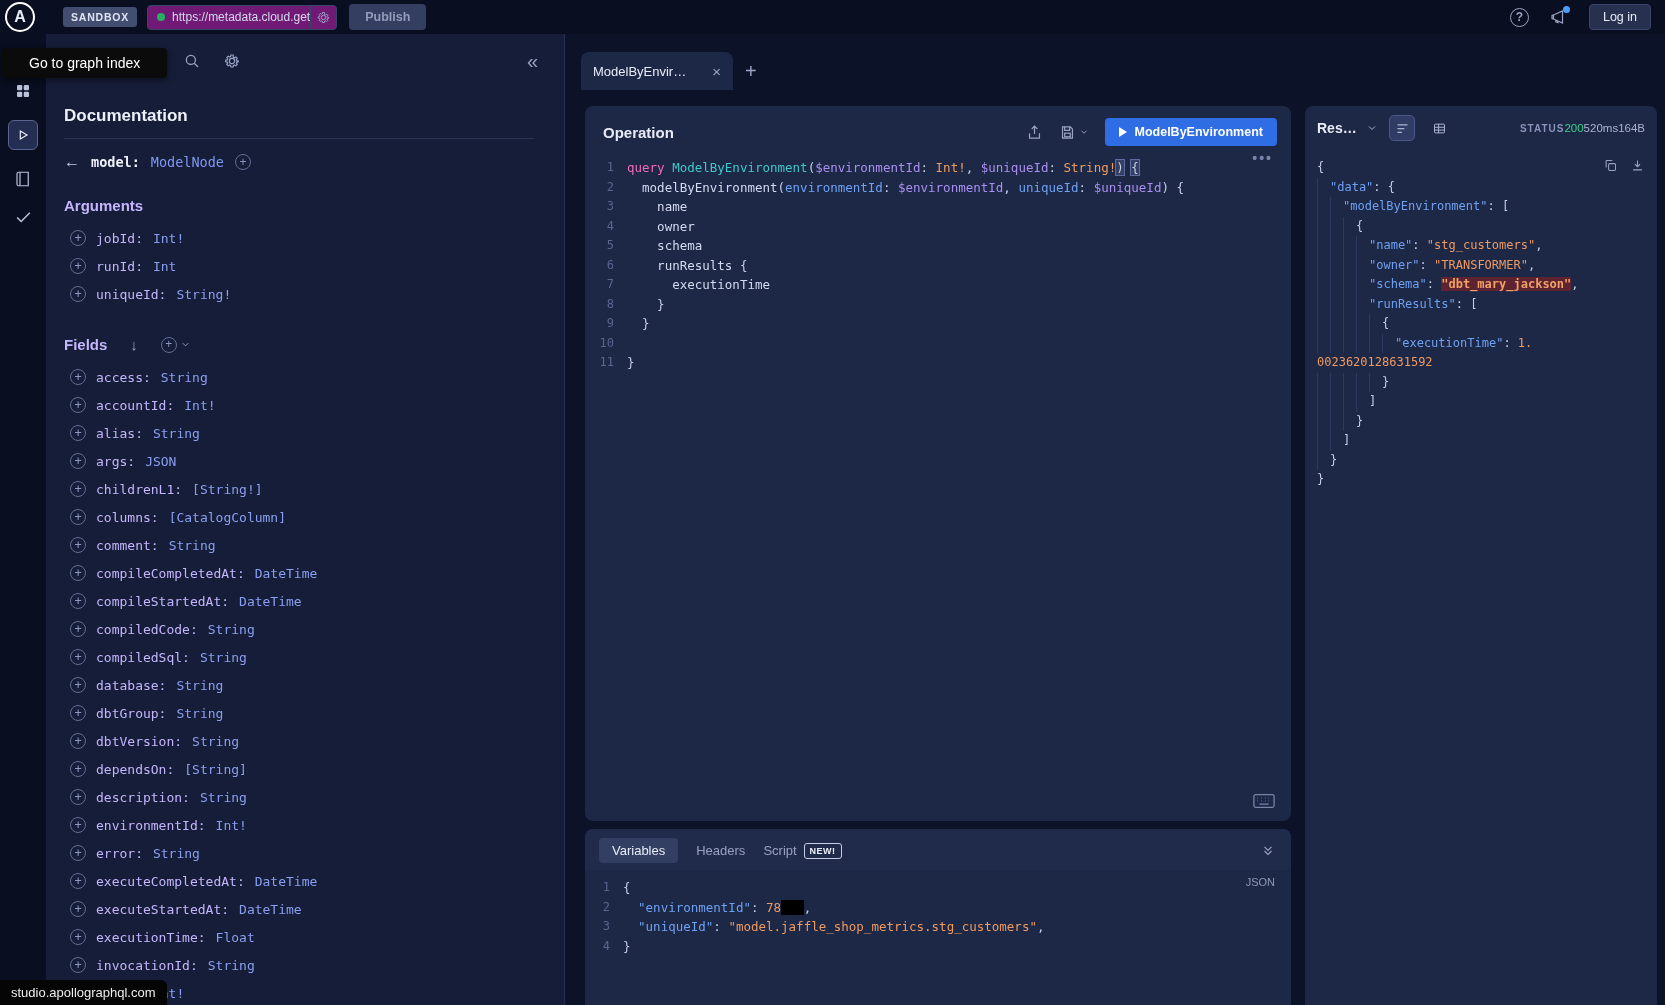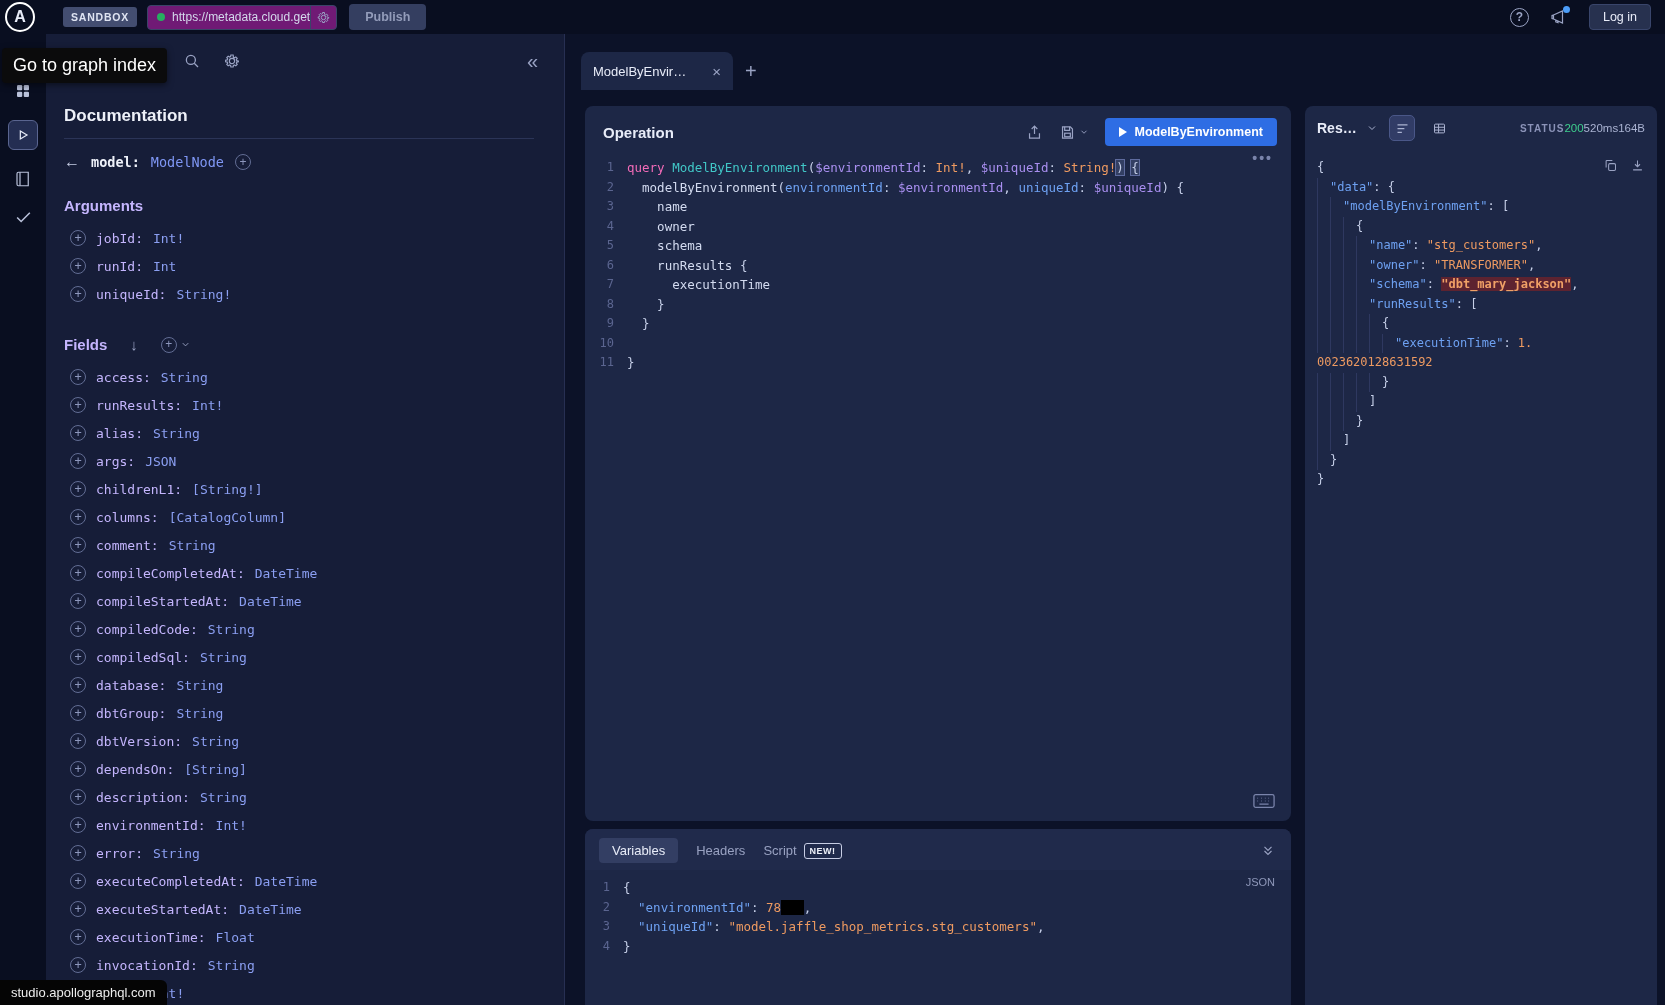--- a/index.html
+++ b/index.html
@@ -130,22 +130,22 @@
     justify-content:center;color:#aab2d0;margin-left:4px;}
   .hicon.active{background:#313c66;border:1px solid #4a5788;}
   .resp-status{margin-left:auto;display:flex;align-items:center;gap:0;}
   .status-label{font-size:10px;letter-spacing:1px;color:#8b93b8;font-weight:bold;}
   .status-code{font-size:11.5px;color:var(--ok);}
   .status-meta{font-size:11.5px;color:#aab3d2;}
   .resp-body{flex:1;position:relative;padding:10px 8px 0 12px;overflow:hidden;}
   .resp-body .code{font-size:12px;}
   .resp-actions{position:absolute;top:10px;right:12px;display:flex;gap:12px;color:#99a2c2;}
 
-  .tooltip{position:absolute;left:2px;top:48px;background:#0b0b0c;color:#fff;font-size:18px;
-    padding:7px 11px;border-radius:4px;z-index:20;box-shadow:0 2px 6px rgba(0,0,0,.5);}
+  .tooltip{position:absolute;left:2px;top:48px;background:#0b0b0c;color:#fff;font-size:14px;
+    padding:7px 27px;border-radius:4px;z-index:20;box-shadow:0 2px 6px rgba(0,0,0,.5);}
   .status-pill{position:absolute;left:0;bottom:0;background:#050505;color:#ededed;font-size:13px;
     padding:5px 11px;border-radius:0 6px 0 0;z-index:20;}
 
   svg{display:block;}
 </style>
 </head>
 <body>
 
 <div class="app">
 
@@ -268,21 +268,21 @@
           </span>
         </div>
         <div>
             <div class="doc-row">
               <span class="plus-circle">+</span>
               <span class="fname">access:</span>
               <span class="ftype">String</span>
             </div>
             <div class="doc-row">
               <span class="plus-circle">+</span>
-              <span class="fname">runResults:</span>
+              <span class="fname">accountId:</span>
               <span class="ftype">Int!</span>
             </div>
             <div class="doc-row">
               <span class="plus-circle">+</span>
               <span class="fname">alias:</span>
               <span class="ftype">String</span>
             </div>
             <div class="doc-row">
               <span class="plus-circle">+</span>
               <span class="fname">args:</span>

